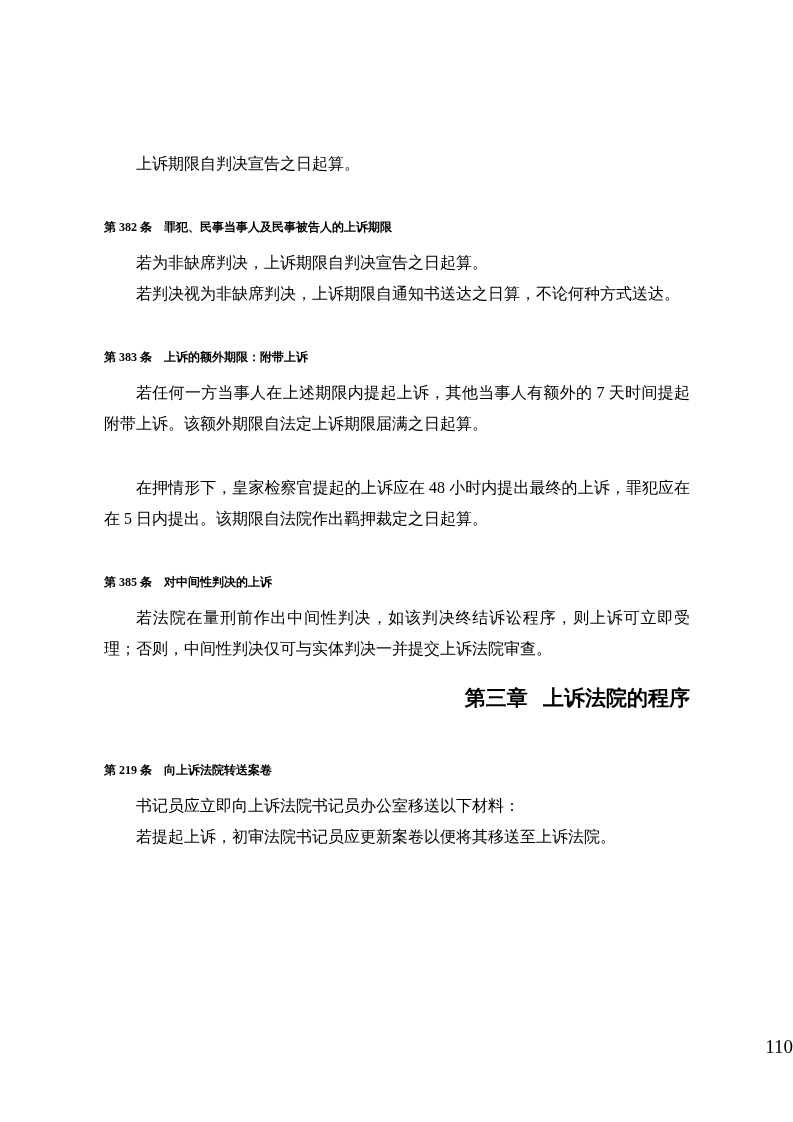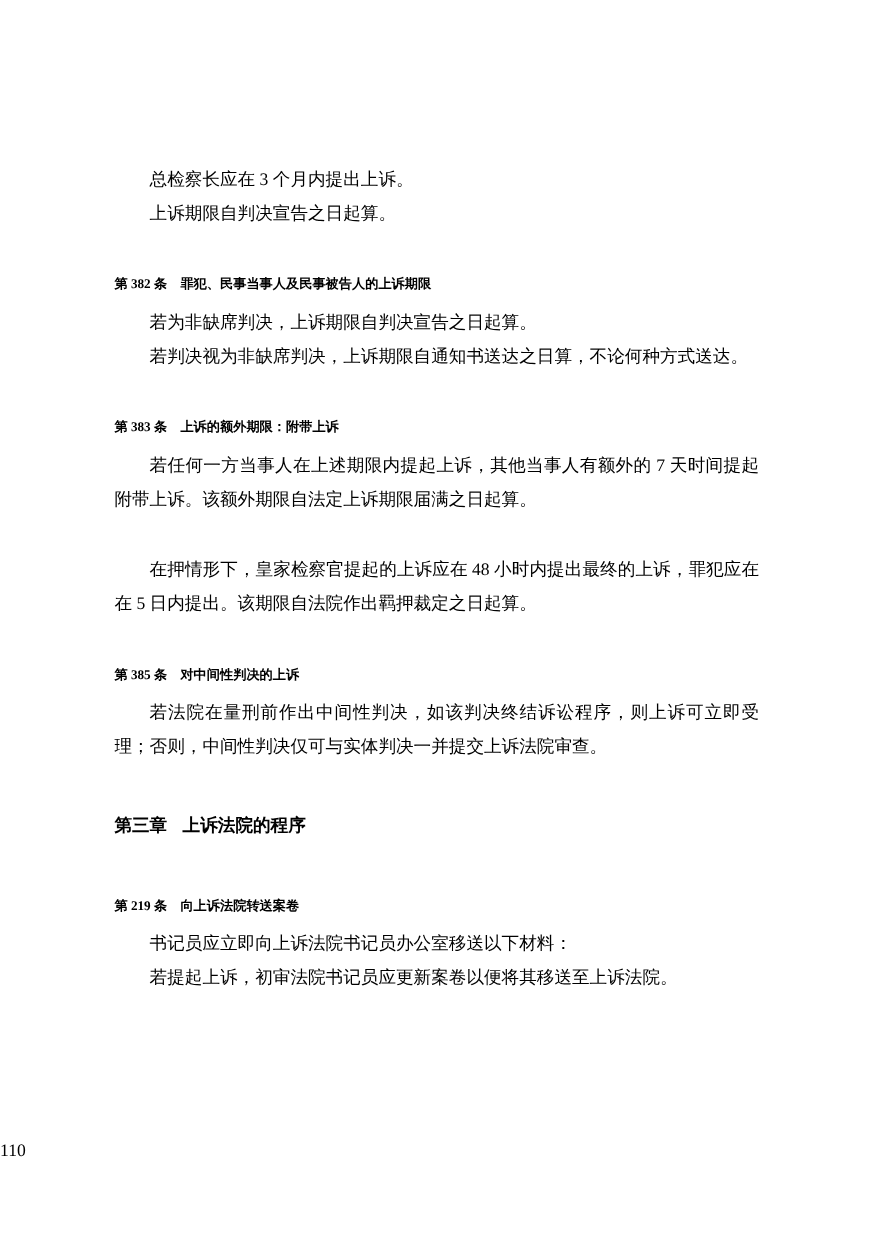--- a/index.html
+++ b/index.html
@@ -26,44 +26,43 @@
   .article.mt-lg { margin-top: 41px; }
   .article-heading {
     font-size: 12px;
     line-height: 31px;
     font-weight: bold;
     margin-bottom: 4px;
     white-space: nowrap;
   }
   .article-title { margin-left: 9px; }
   .chapter-heading {
-    margin-top: 40px;
+    margin-top: 18px;
     margin-bottom: 0;
-    font-size: 16px;
+    font-size: 21px;
     line-height: 32px;
     font-weight: bold;
-    text-align: left;
+    text-align: right;
   }
   .chapter-title { margin-left: 10px; }
   .page-number {
     position: absolute;
     top: 1037px;
     left: 0;
     width: 100%;
-    text-align: left;
-    font-size: 16px;
+    text-align: right;
+    font-size: 19px;
     line-height: 20px;
   }
 </style>
 </head>
 <body>
 
 <div class="page">
 
-  <p class="body-para">总检察长应在 3 个月内提出上诉。</p>
   <p class="body-para">上诉期限自判决宣告之日起算。</p>
 
   <div class="article">
     <h3 class="article-heading">
       <span>第 382 条</span>
       <span class="article-title">罪犯、民事当事人及民事被告人的上诉期限</span>
     </h3>
     <p class="body-para">若为非缺席判决，上诉期限自判决宣告之日起算。</p>
     <p class="body-para">若判决视为非缺席判决，上诉期限自通知书送达之日算，不论何种方式送达。</p>
   </div>

